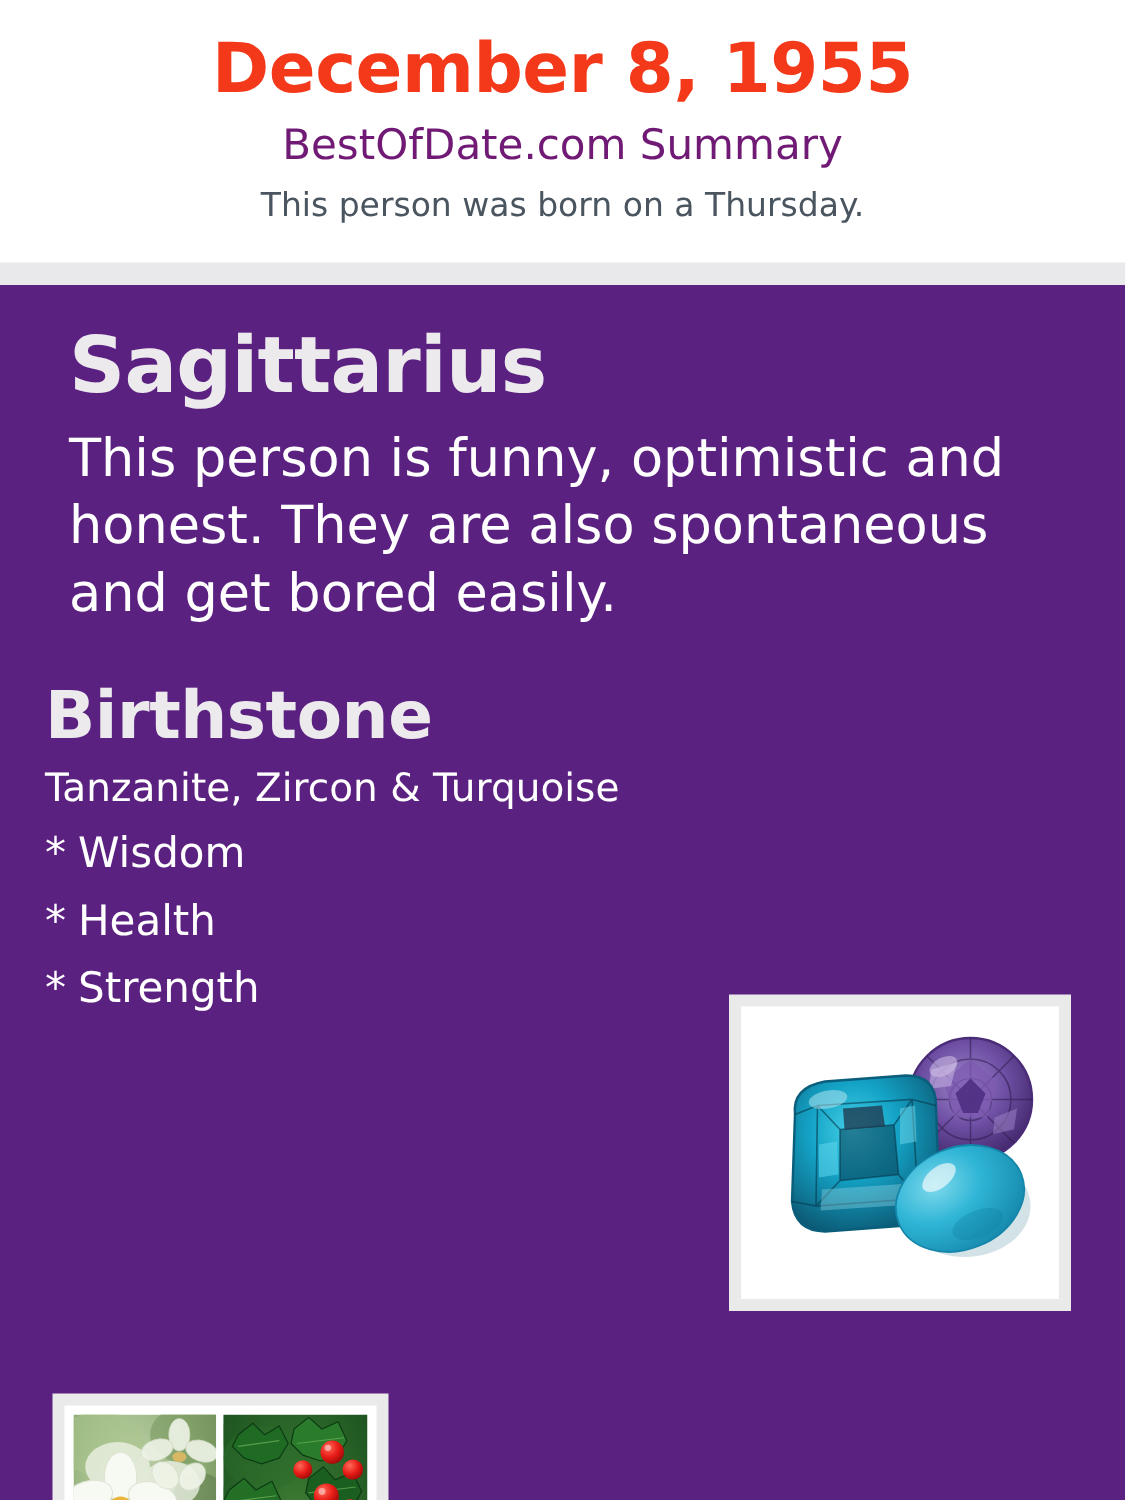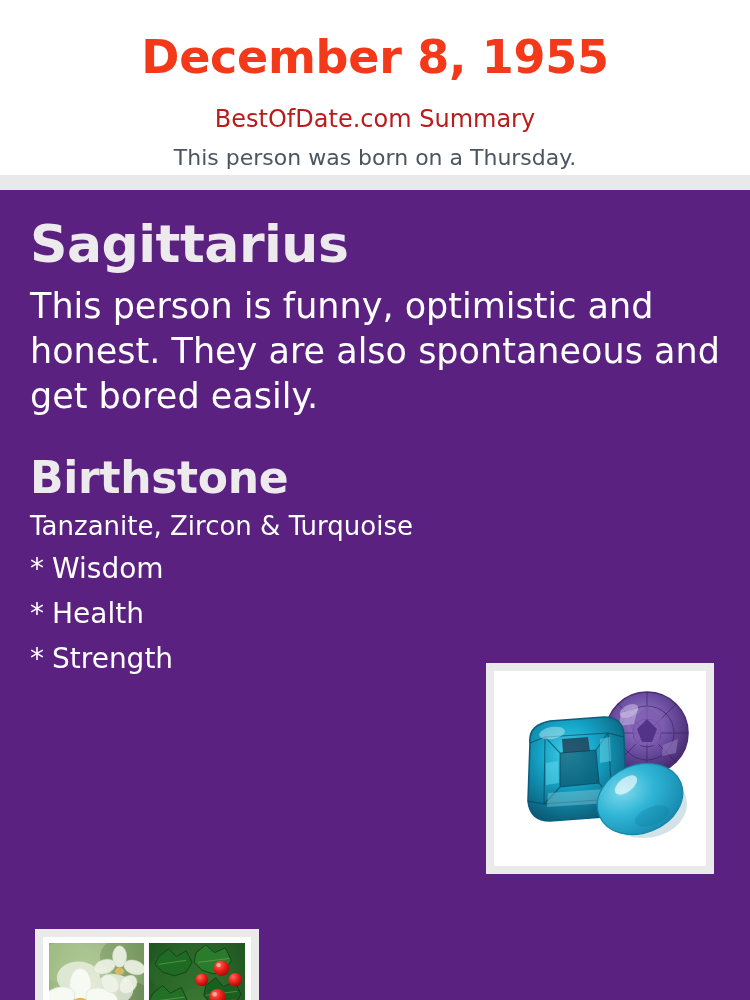--- a/index.html
+++ b/index.html
@@ -31,26 +31,26 @@
     box-sizing: border-box;
     padding-top: 22px;
     text-align: center;
   }
   .header-date {
     color: #F4391A;
     font-size: 46px;
     font-weight: 700;
     line-height: 1.0;
     letter-spacing: -0.3px;
-    margin: 12px;
+    margin: 0;
     padding: 0;
   }
   .header-site {
-    color: #b91c1c;
-    font-size: 24px;
+    color: #701a75;
+    font-size: 28px;
     font-weight: 400;
     line-height: 1.0;
     margin: 0;
     padding-top: 15px;
     letter-spacing: 0px;
   }
   .header-note {
     color: #4A5560;
     font-size: 22px;
     font-weight: 400;
@@ -69,21 +69,21 @@
   .body-purple {
     background: #5B2181;
     flex: 1 1 auto;
     position: relative;
     box-sizing: border-box;
     padding: 0 0 0 0;
   }
 
   
   .sign-block {
-    padding: 28px 26px 0 30px;
+    padding: 28px 26px 0 46px;
   }
   .sign-name {
     color: #EDEAEE;
     font-size: 52px;
     font-weight: 700;
     line-height: 1.0;
     margin: 0;
     letter-spacing: -0.5px;
   }
   .sign-desc {

